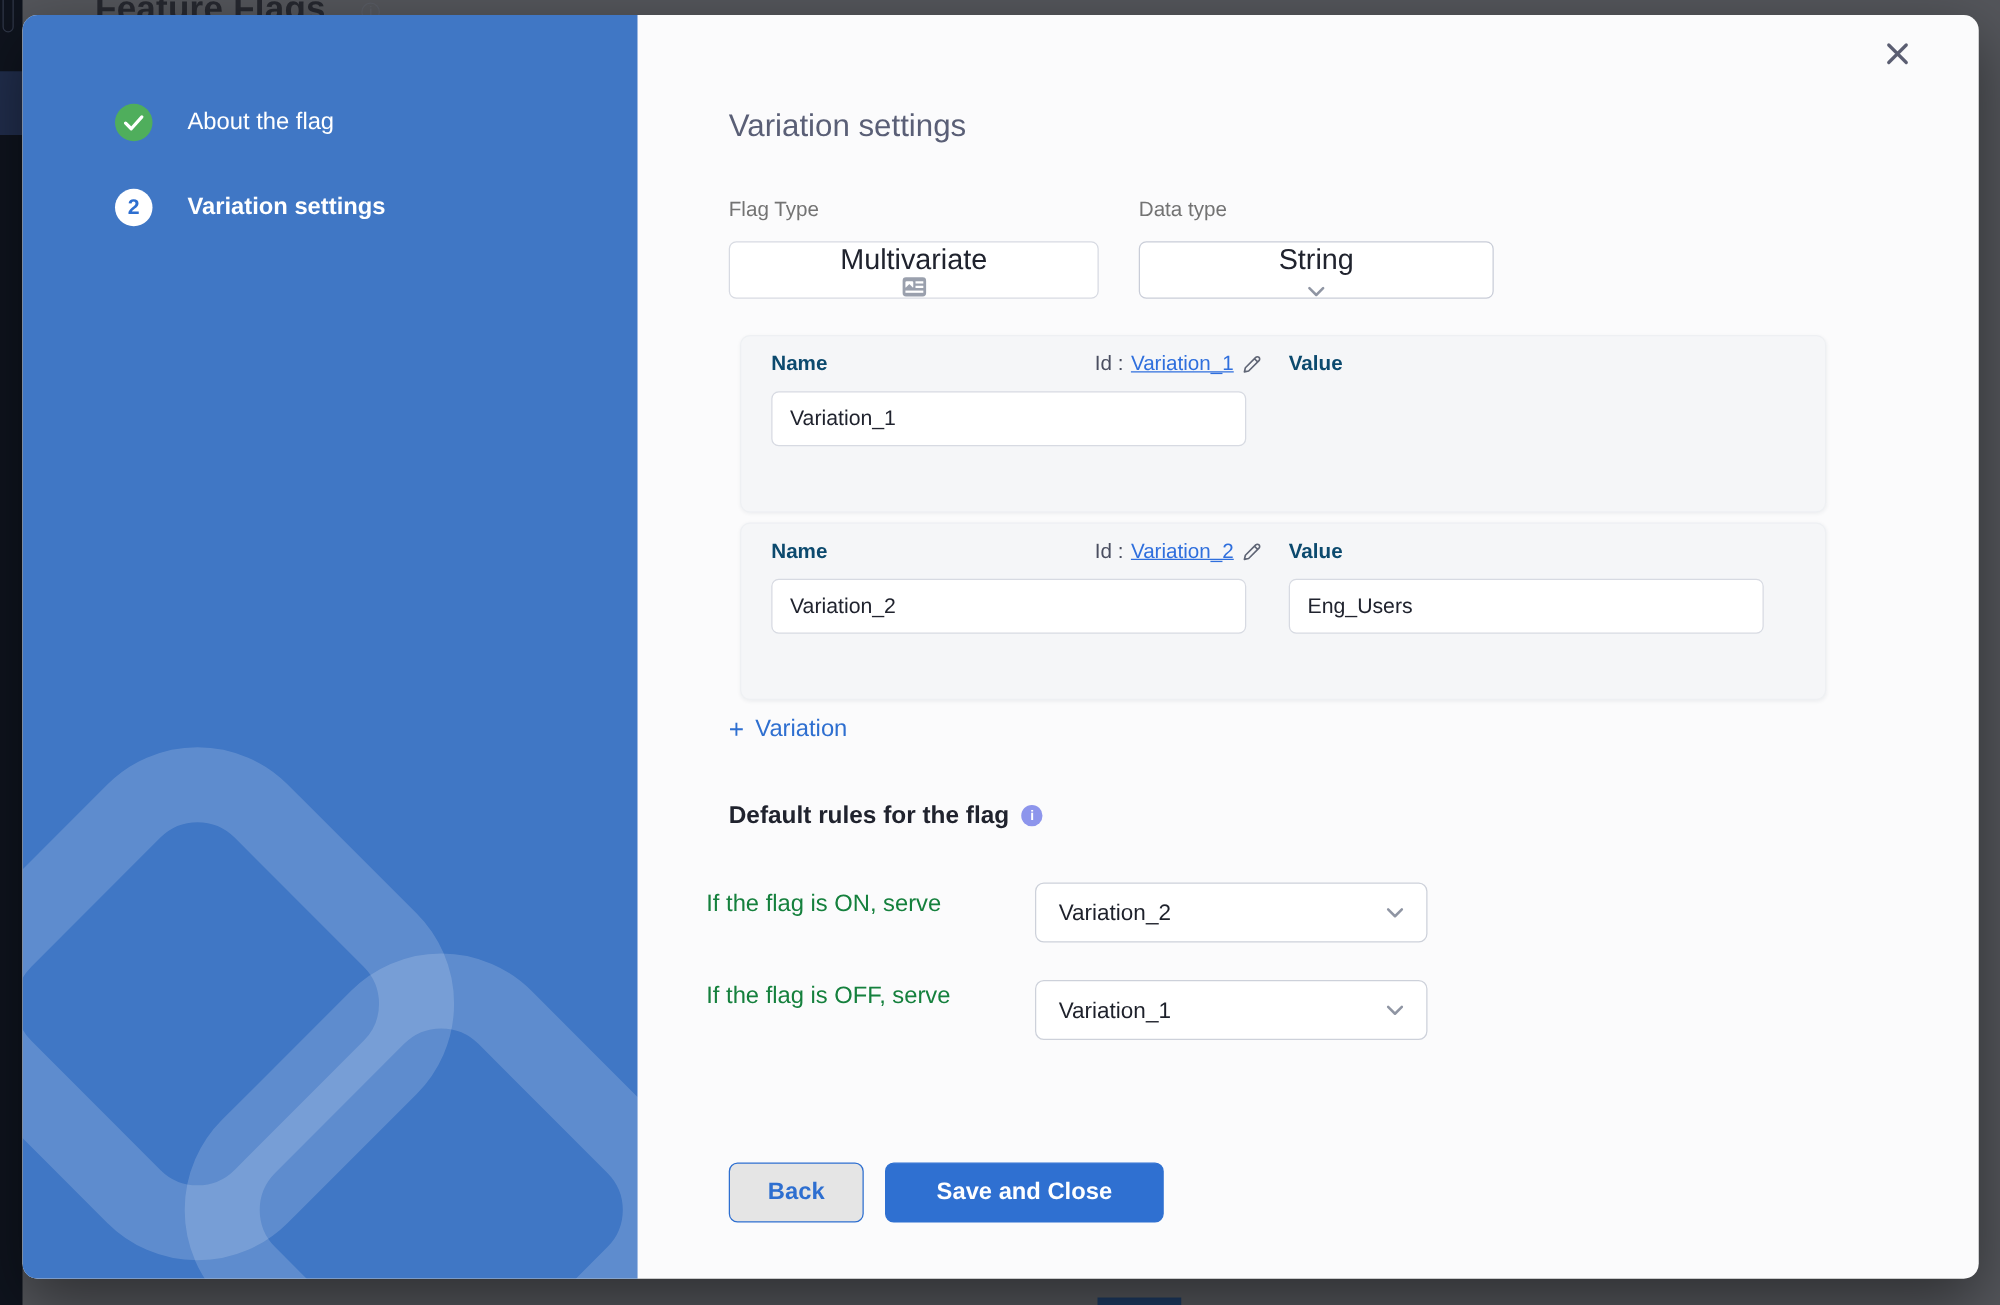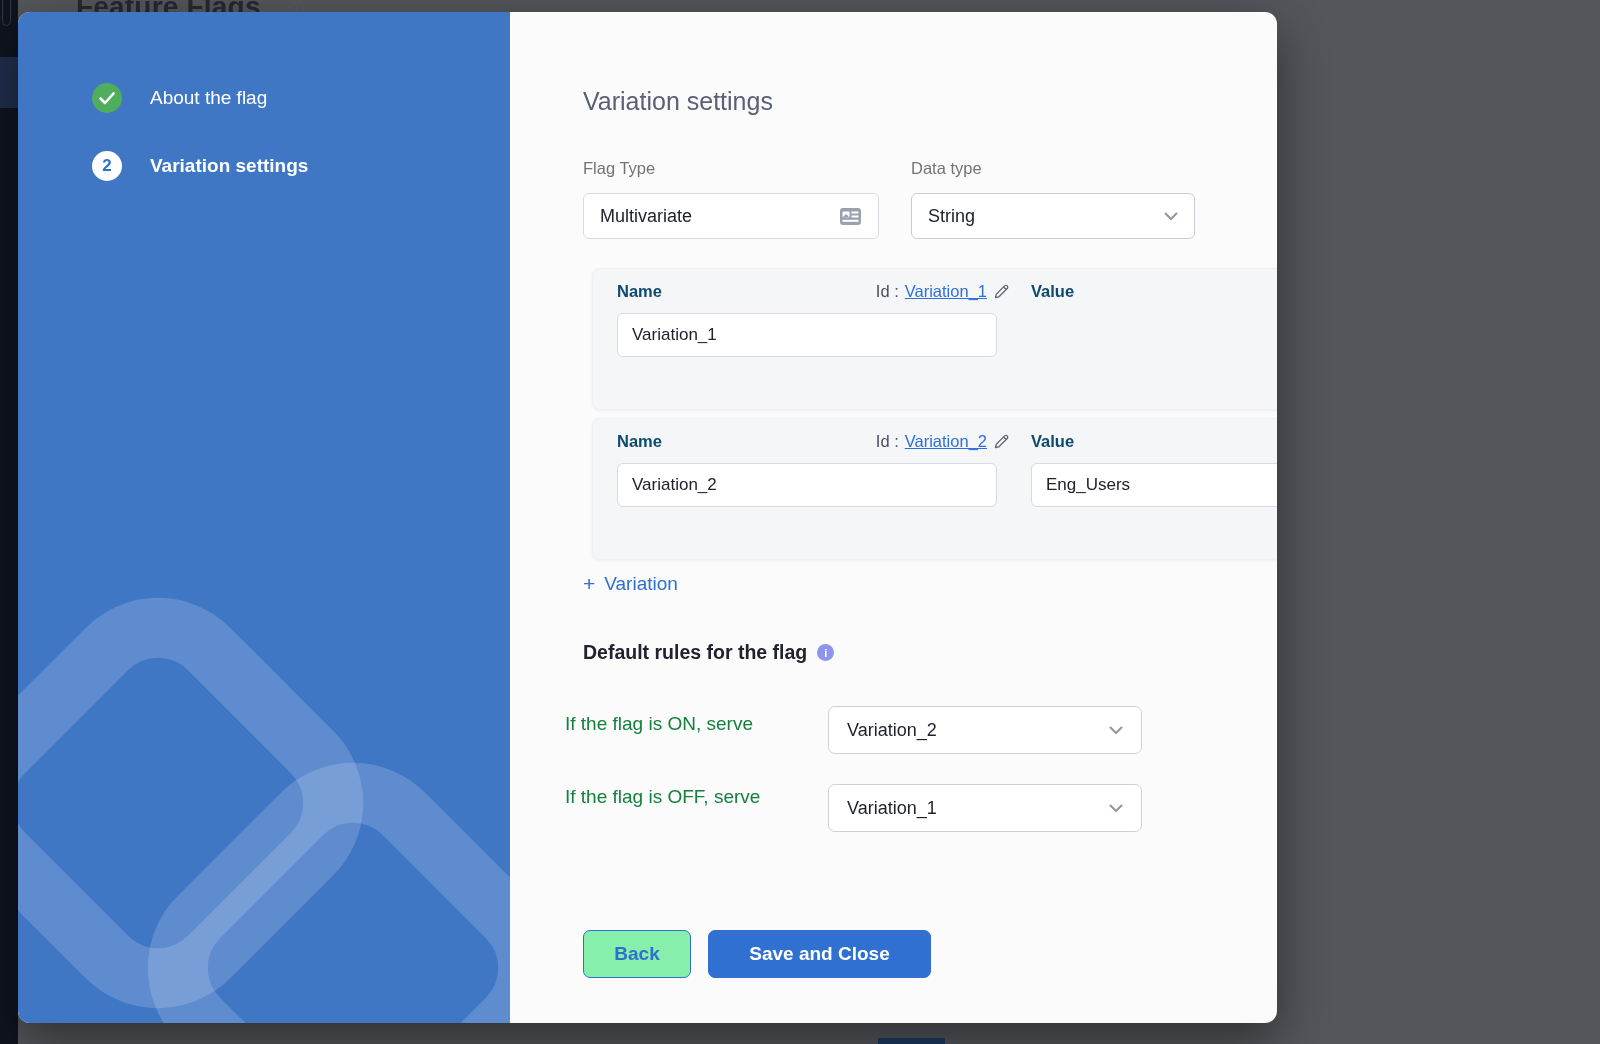--- a/index.html
+++ b/index.html
@@ -9,21 +9,21 @@
   
   .backdrop { position:absolute; inset:0; background:#54565b; }
   .bg-page-title { position:absolute; left:76px; top:-9px; font-size:28px; font-weight:800; color:#26282f; letter-spacing:.2px; }
   .bg-info-icon { position:absolute; left:289px; top:2px; width:15px; height:15px; border:1.5px solid #595c64; border-radius:50%; color:#595c64; font-size:10px; line-height:13px; text-align:center; font-weight:700; }
   .bg-left-nav { position:absolute; left:0; top:0; width:18px; height:1044px; background:#0f141e; }
   .bg-left-sel { position:absolute; left:0; top:57px; width:18px; height:51px; background:#212e4d; }
   .bg-left-btn { position:absolute; left:2px; top:-6px; width:9px; height:32px; border:1px solid #303748; border-radius:5px; }
   .bg-bottom-accent { position:absolute; left:878px; top:1038px; width:67px; height:6px; background:#1d3a61; }
 
   
-  .modal { position:absolute; left:18px; top:12px; width:1259px; height:1011px; border-radius:12px; overflow:hidden; background:#fbfbfc; box-shadow:0 18px 50px rgba(0,0,0,.45); }
+  .modal { position:absolute; left:18px; top:12px; width:1565px; height:1011px; border-radius:12px; overflow:hidden; background:#fbfbfc; box-shadow:0 18px 50px rgba(0,0,0,.45); }
 
   
   .stepper { position:absolute; left:0; top:0; width:492px; height:100%; background:#4077c5; overflow:hidden; }
   .watermark { position:absolute; left:-20px; bottom:-90px; }
   .step { position:absolute; left:74px; display:flex; align-items:center; gap:28px; }
   .step1 { top:71px; }
   .step2 { top:139px; }
   .step-badge { width:30px; height:30px; border-radius:50%; flex:0 0 30px; display:flex; align-items:center; justify-content:center; }
   .badge-done { background:#4fae5c; }
   .badge-num { background:#ffffff; color:#2e6fd0; font-size:17px; font-weight:700; }
@@ -33,21 +33,21 @@
 
   
   .content { position:absolute; left:492px; top:0; right:0; bottom:0; }
   .close-btn { position:absolute; left:994px; top:17px; width:28px; height:28px; cursor:pointer; }
   .panel-title { position:absolute; left:73px; top:75px; font-size:25px; font-weight:500; color:#5a5f76; }
 
   .field-label { position:absolute; font-size:16.5px; font-weight:400; color:#737373; }
   .lbl-flagtype { left:73px; top:147px; }
   .lbl-datatype { left:401px; top:147px; }
 
-  .inputbox { position:absolute; background:#ffffff; border:1px solid #d7dae2; border-radius:6px; display:flex; align-items:center; padding:0 16px; font-size:18px; color:#20232e; }
+  .inputbox { position:absolute; background:#ffffff; border:1px solid #d7dae2; border-radius:6px; display:flex; align-items:center; padding:0 16px; font-size:23px; color:#20232e;flex-direction:column; }
   .flagtype-box { left:73px; top:181px; width:296px; height:46px; justify-content:space-between; }
   .datatype-box { left:401px; top:181px; width:284px; height:46px; justify-content:space-between; border-color:#c9cdd8; }
 
   .chev { width:14px; height:9px; flex:0 0 auto; }
 
   
   .vcard { position:absolute; left:82px; width:869px; height:142px; background:#f5f6f8; border:1px solid #eef0f3; border-radius:8px; box-shadow:0 1px 3px rgba(40,44,60,.06); }
   .vcard1 { top:256px; }
   .vcard2 { top:406px; }
   .vc-label { position:absolute; top:13px; font-size:16.5px; font-weight:600; color:#0c4a6e; }
@@ -66,21 +66,21 @@
   .info-dot { width:17px; height:17px; border-radius:50%; background:#8d95ec; color:#fff; font-size:11px; font-weight:700; display:inline-flex; align-items:center; justify-content:center; font-style:normal; }
 
   .rule-label { position:absolute; left:55px; font-size:19px; color:#15803d; line-height:27px; }
   .rule-on-lbl { top:698px; }
   .rule-off-lbl { top:771px; width:235px; }
   .rule-select { position:absolute; left:318px; width:314px; height:48px; background:#fff; border:1px solid #cdd1da; border-radius:7px; display:flex; align-items:center; justify-content:space-between; padding:0 18px; font-size:18px; color:#1e212b; cursor:pointer; }
   .rule-on-sel { top:694px; }
   .rule-off-sel { top:772px; }
 
   .btn { position:absolute; top:918px; height:48px; border-radius:7px; font-size:19px; font-weight:700; display:flex; align-items:center; justify-content:center; cursor:pointer; }
-  .btn-back { left:73px; width:108px; background:#86efac; border:1.5px solid #2e6fd0; color:#2e6fd0; }
+  .btn-back { left:73px; width:108px; background:#e5e5e5; border:1.5px solid #2e6fd0; color:#2e6fd0; }
   .btn-save { left:198px; width:223px; background:#2f70d1; border:1.5px solid #2f70d1; color:#ffffff; }
 
   svg { display:block; }
 </style>
 </head>
 <body>
 
 <div class="backdrop">
   <div class="bg-page-title">Feature Flags</div>
   <span class="bg-info-icon">i</span>

